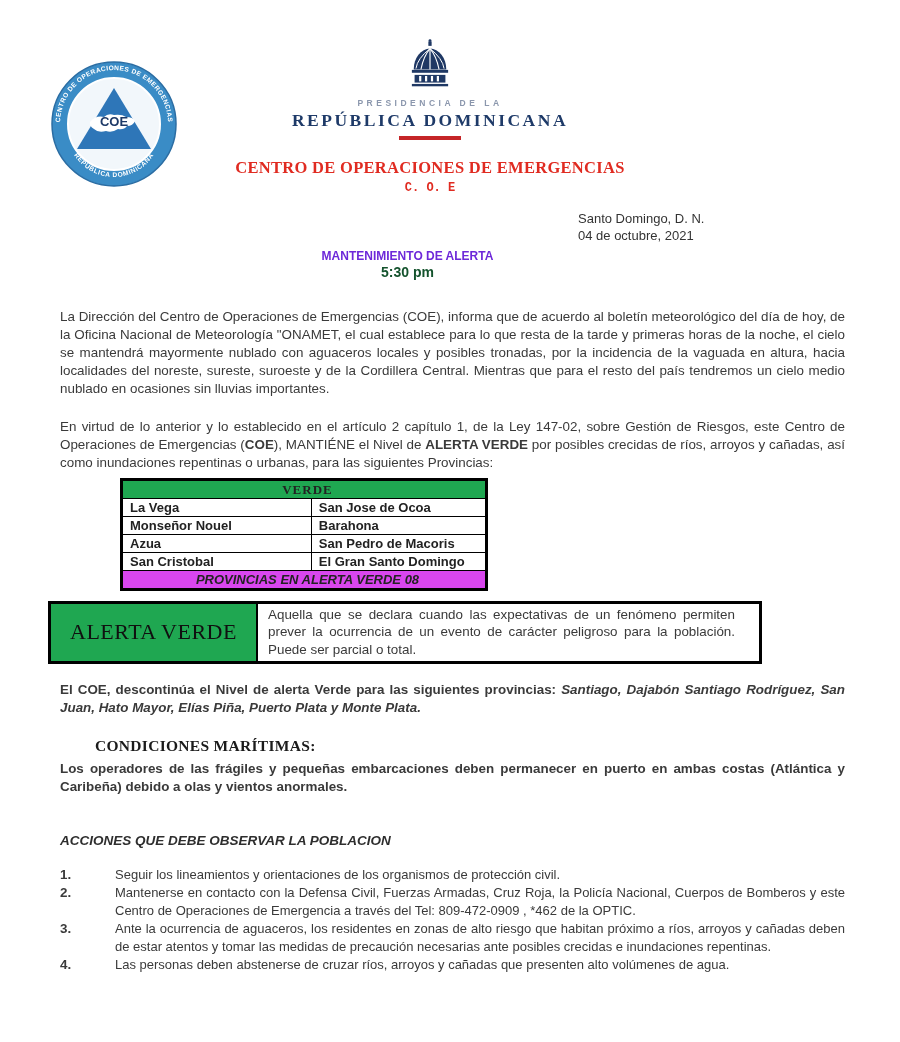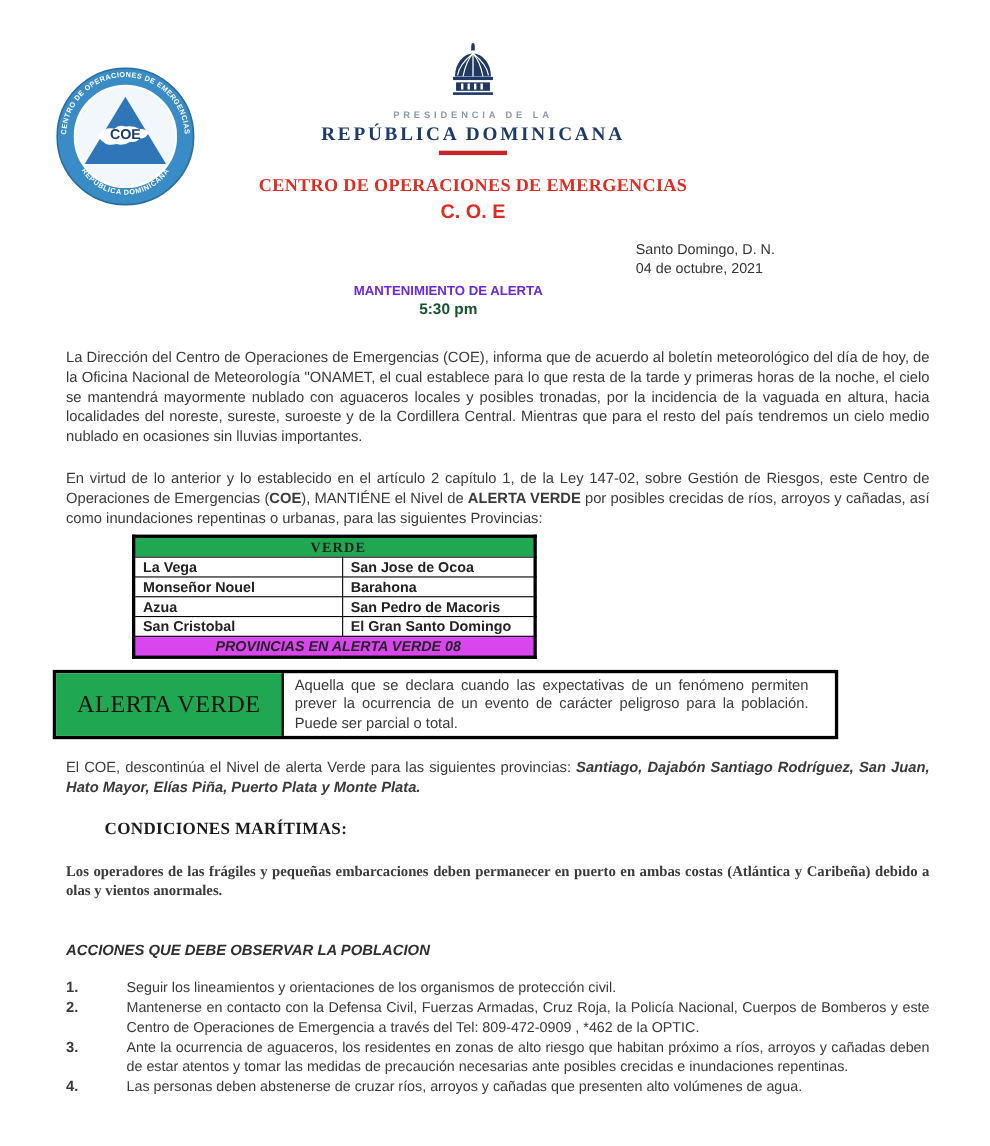--- a/index.html
+++ b/index.html
@@ -30,22 +30,22 @@
     font-size: 17.5px; font-weight: bold; letter-spacing: 2.5px;
     color: #1e3a68; margin-top: 2px;
   }
   .red-rule { width: 62px; height: 3.5px; background: #c52528; margin: 5px auto 0 auto; }
   .org-title {
     font-family: "Liberation Serif", "DejaVu Serif", serif;
     font-size: 16.5px; font-weight: bold; color: #e02b21;
     margin-top: 18px; letter-spacing: 0.3px;
   }
   .org-abbr {
-    font-family: Liberation Sans, sans-serif;
-    font-size: 18px; font-weight: bold; color: #e02b21; margin-top: 3px;
+    font-family: Liberation Mono, monospace;
+    font-size: 12px; font-weight: bold; color: #e02b21; margin-top: 3px;
   }
 
   .meta { margin-top: 15px; margin-left: 518px; font-size: 13px; color: #333; line-height: 17px; }
 
   .doc-title { text-align: center; transform: translateX(-45px); margin-top: 5px; }
   .doc-title .main { font-size: 12px; font-weight: bold; color: #6d28d9; }
   .doc-title .time { font-size: 14px; font-weight: bold; color: #14532d; margin-top: 1px; }
 
   p.body-par { font-size: 13.4px; line-height: 18px; text-align: justify; color: #3a3a3a; }
   .p-intro { margin-top: 28px; }
@@ -84,21 +84,21 @@
     font-family: "Liberation Serif", "DejaVu Serif", serif;
     font-size: 22px; color: #101010; letter-spacing: 0.5px;
   }
   .alert-box .def-cell { padding: 2px 24px 3px 10px; font-size: 13.4px; line-height: 17.5px; text-align: justify; color: #3a3a3a; }
 
   .p-discontinue { margin-top: 17px; font-weight: bold; }
   .maritime-heading {
     margin-top: 20px; font-family: "Liberation Serif", "DejaVu Serif", serif;
     font-size: 15.5px; font-weight: bold; color: #1b1b1b; letter-spacing: 0.3px; margin-left: 35px;
   }
-  .p-maritime { margin-top: 20px; font-weight: bold; font-family: Liberation Serif, serif; }
+  .p-maritime { margin-top: 5px; font-weight: bold; }
   .actions-heading { margin-top: 37px; font-size: 13.5px; font-weight: bold; font-style: italic; color: #2e2e2e; }
 
   .action-list { margin-top: 18px; }
   .action-item { display: flex; }
   .action-item .num { flex: 0 0 55px; font-size: 13.4px; line-height: 18px; font-weight: bold; color: #3a3a3a; }
   .action-item .txt { flex: 1; font-size: 13px; line-height: 18px; text-align: justify; color: #3a3a3a; }
 </style>
 </head>
 <body>
 
@@ -188,21 +188,21 @@
           <td class="tbl-footer" colspan="2">PROVINCIAS EN ALERTA VERDE 08</td>
         </tr>
       </tbody>
     </table>
 
     <div class="alert-box">
       <div class="label-cell">ALERTA VERDE</div>
       <div class="def-cell">Aquella que se declara cuando las expectativas de un fenómeno permiten prever la ocurrencia de un evento de carácter peligroso para la población. Puede ser parcial o total.</div>
     </div>
 
-    <p class="body-par p-discontinue"><span style="font-weight: normal;">El COE, descontinúa el  Nivel de alerta Verde para las siguientes provincias: </span><span style="font-weight: bold; font-style: italic;">Santiago, Dajabón Santiago Rodríguez, San Juan, Hato Mayor, Elías Piña, Puerto Plata y Monte Plata.</span></p>
+    <p class="body-par p-discontinue"><span style="font-weight: bold;">El COE, descontinúa el  Nivel de alerta Verde para las siguientes provincias: </span><span style="font-weight: bold; font-style: italic;">Santiago, Dajabón Santiago Rodríguez, San Juan, Hato Mayor, Elías Piña, Puerto Plata y Monte Plata.</span></p>
 
     <div class="maritime-heading">CONDICIONES MARÍTIMAS:</div>
 
     <p class="body-par p-maritime">Los operadores de las frágiles y pequeñas embarcaciones deben permanecer en puerto en ambas costas (Atlántica y Caribeña) debido a olas y vientos anormales.</p>
 
     <div class="actions-heading">ACCIONES QUE DEBE OBSERVAR LA POBLACION</div>
 
     <div class="action-list">
       <div class="action-item">
         <div class="num">1.</div>

